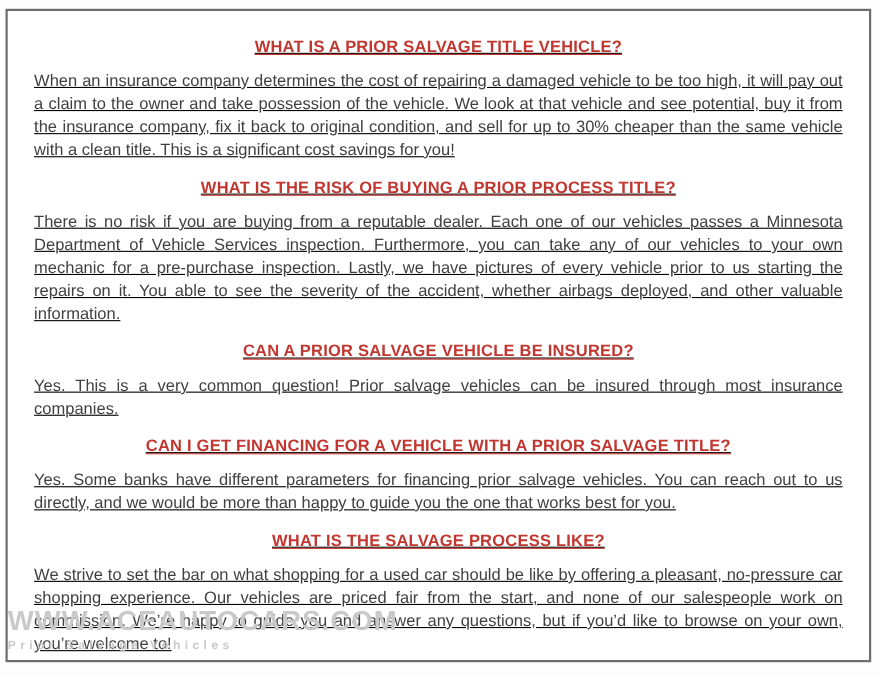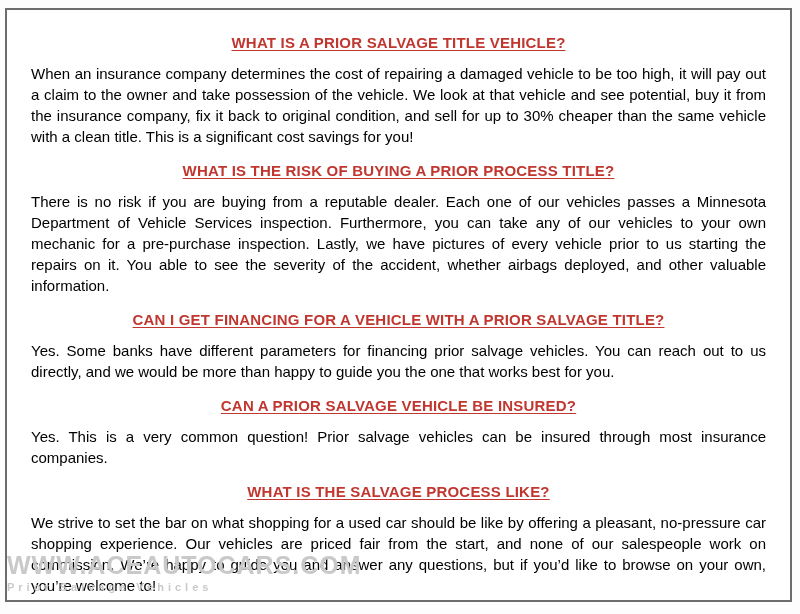--- a/index.html
+++ b/index.html
@@ -18,37 +18,38 @@
   .page {
     position: absolute;
     left: 5px;
     top: 8px;
     width: 787px;
     height: 594px;
     box-sizing: border-box;
     border: 2px solid #6d6d6d;
     background: #ffffff;
     padding: 14px 24px 0 24px;
+    text-decoration: underline;
   }
   .faq-question {
     text-align: center;
     color: #c1362f;
     font-weight: bold;
     font-size: 15px;
     letter-spacing: 0.2px;
     line-height: 19px;
     text-decoration: underline;
     text-underline-offset: 2px;
     margin: 14px 0 11px 0;
   }
   .faq-question.first {
     margin-top: 9px;
   }
   .faq-answer {
-    color: #000000;
+    color: #404040;
     font-size: 15px;
     line-height: 21px;
     text-align: justify;
     margin: 0;
   }
   .footer {
     position: absolute;
     left: 0;
     right: 0;
     bottom: 7px;
@@ -79,27 +80,27 @@
       <div class="faq-question first">WHAT IS A PRIOR SALVAGE TITLE VEHICLE?</div>
       <p class="faq-answer">When an insurance company determines the cost of repairing a damaged vehicle to be too high, it will pay out a claim to the owner and take possession of the vehicle.  We look at that vehicle and see potential, buy it from the insurance company, fix it back to original condition, and sell for up to 30% cheaper than the same vehicle with a clean title. This is a significant cost savings for you!</p>
     </div>
 
     <div>
       <div class="faq-question">WHAT IS THE RISK OF BUYING A PRIOR PROCESS TITLE?</div>
       <p class="faq-answer">There is no risk if you are buying from a reputable dealer. Each one of our vehicles passes a Minnesota Department of Vehicle Services inspection. Furthermore, you can take any of our vehicles to your own mechanic for a pre-purchase inspection. Lastly, we have pictures of every vehicle prior to us starting the repairs on it. You able to see the severity of the accident, whether airbags deployed, and other valuable information.</p>
     </div>
 
     <div>
-      <div class="faq-question">CAN I GET FINANCING FOR A VEHICLE WITH A PRIOR SALVAGE TITLE?</div>
-      <p class="faq-answer">Yes. Some banks have different parameters for financing prior salvage vehicles. You can reach out to us directly, and we would be more than happy to guide you the one that works best for you.</p>
+      <div class="faq-question">CAN A PRIOR SALVAGE VEHICLE BE INSURED?</div>
+      <p class="faq-answer">Yes. This is a very common question! Prior salvage vehicles can be insured through most insurance companies.</p>
     </div>
 
     <div>
-      <div class="faq-question">CAN A PRIOR SALVAGE VEHICLE BE INSURED?</div>
-      <p class="faq-answer">Yes. This is a very common question! Prior salvage vehicles can be insured through most insurance companies.</p>
+      <div class="faq-question">CAN I GET FINANCING FOR A VEHICLE WITH A PRIOR SALVAGE TITLE?</div>
+      <p class="faq-answer">Yes. Some banks have different parameters for financing prior salvage vehicles. You can reach out to us directly, and we would be more than happy to guide you the one that works best for you.</p>
     </div>
 
     <div>
       <div class="faq-question">WHAT IS THE SALVAGE PROCESS LIKE?</div>
       <p class="faq-answer">We strive to set the bar on what shopping for a used car should be like by offering a pleasant, no-pressure car shopping experience. Our vehicles are priced fair from the start, and none of our salespeople work on commission. We’re happy to guide you and answer any questions, but if you’d like to browse on your own, you’re welcome to!</p>
     </div>
 
     <div class="footer">
       <div class="footer-site">WWW.ACEAUTOCARS.COM</div>
       <div class="footer-tagline">Prior Salvage Vehicles</div>

